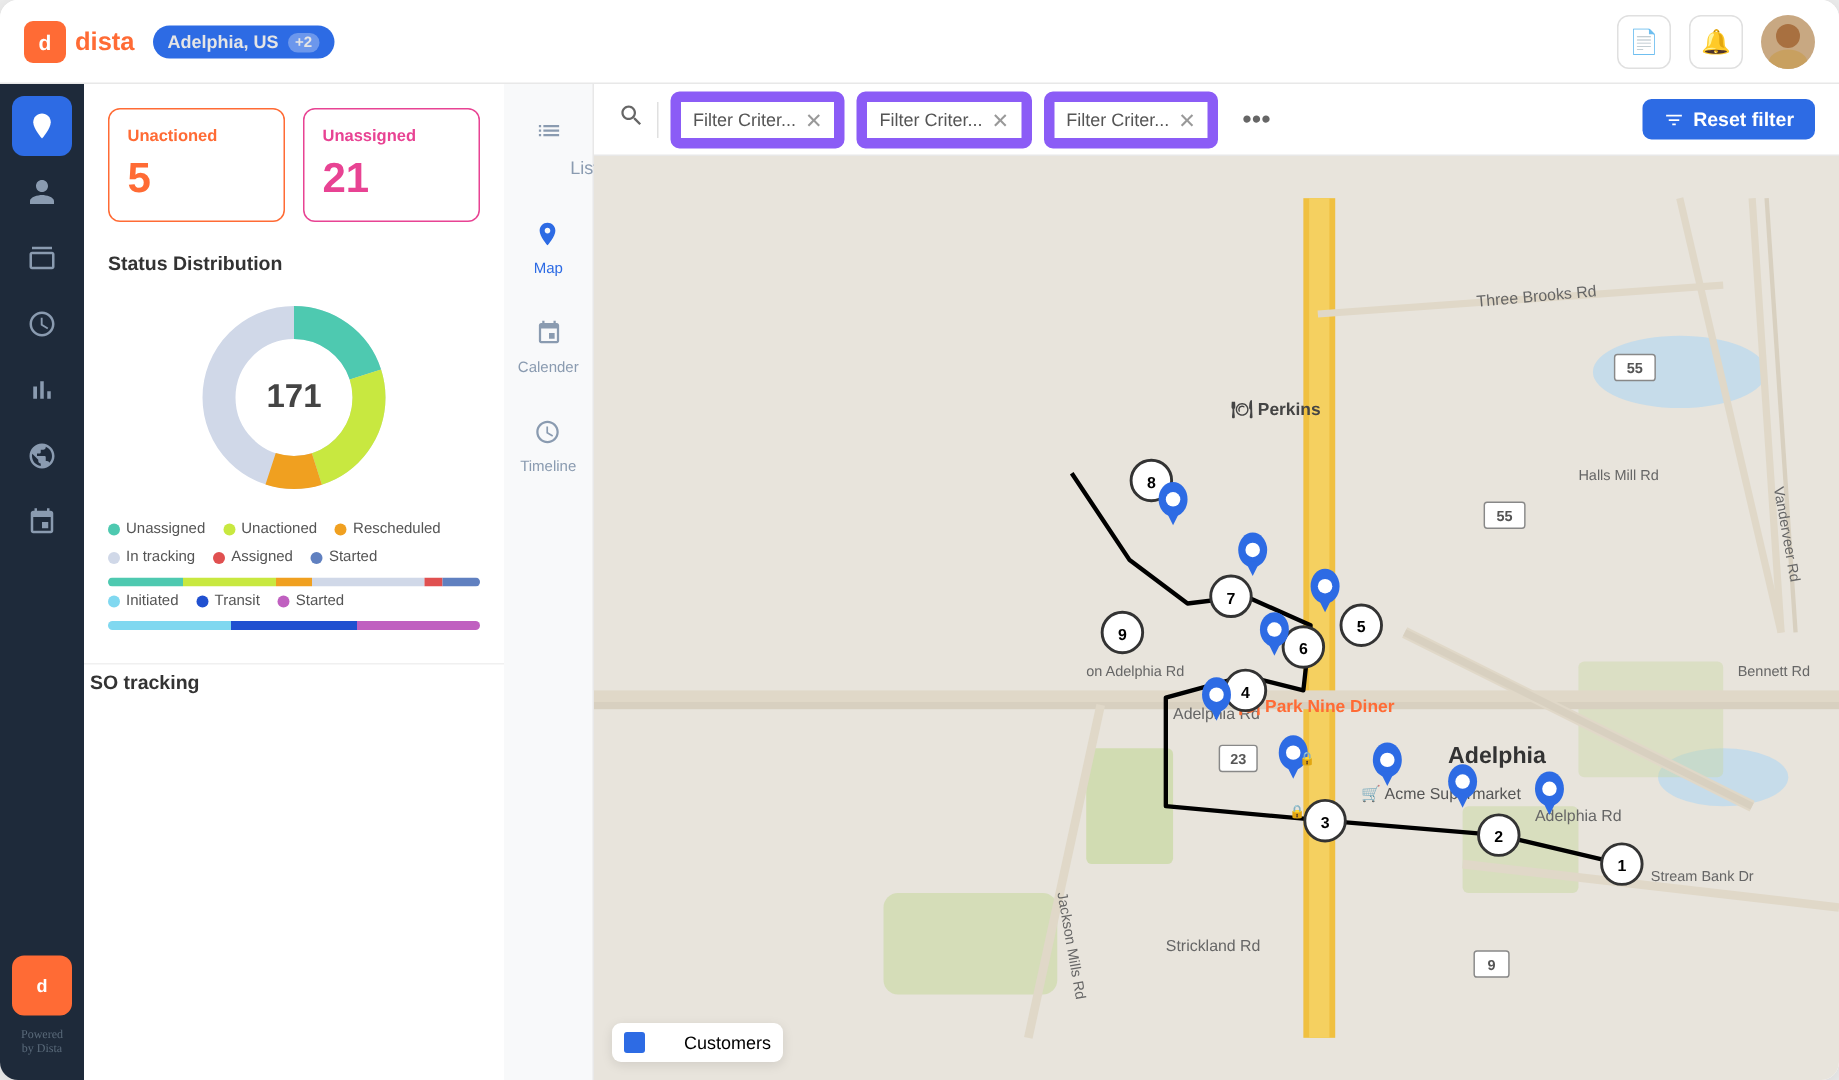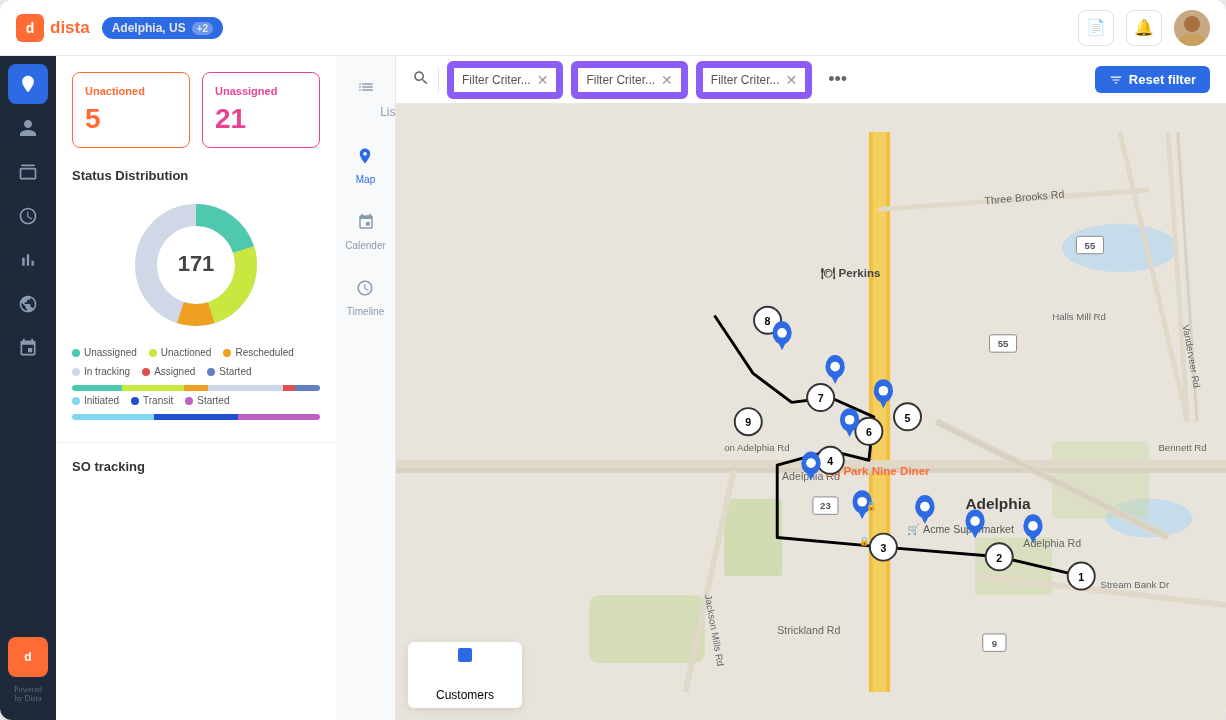--- a/index.html
+++ b/index.html
@@ -55,41 +55,41 @@
     .section-title { font-size: 13px; font-weight: 600; color: #333; margin-bottom: 12px; }
     .donut-container { display: flex; justify-content: center; margin-bottom: 12px; }
 
     .legend { display: flex; flex-wrap: wrap; gap: 6px 12px; margin-bottom: 8px; }
     .legend-item { display: flex; align-items: center; gap: 4px; font-size: 10px; color: #555; }
     .legend-dot { width: 8px; height: 8px; border-radius: 50%; flex-shrink: 0; }
     .legend-bar { display: flex; gap: 0; height: 6px; border-radius: 3px; overflow: hidden; margin-bottom: 6px; }
     .bar-segment { height: 100%; }
 
     
-    .so-section { padding: 16px; border-top: 1px solid #f0f0f0; }
+    .so-section { padding: 4px; border-top: 1px solid #f0f0f0; }
     .so-donut { display: flex; align-items: center; gap: 16px; margin-top: 8px; }
 
     
     .filter-bar { height: 48px; background: #fff; border-bottom: 1px solid #e8e8e8; display: flex; align-items: center; padding: 0 16px; gap: 8px; flex-shrink: 0; }
     .search-icon-btn { color: #666; font-size: 16px; cursor: pointer; }
     .divider-v { width: 1px; height: 24px; background: #e0e0e0; }
     .filter-chip { display: flex; align-items: center; gap: 6px; background: #fff; border: 7px solid #8b5cf6; border-radius: 6px; padding: 4px 8px; font-size: 12px; color: #555; cursor: pointer; }
     .filter-chip .close { color: #999; font-size: 14px; cursor: pointer; }
     .more-btn { color: #666; font-size: 18px; cursor: pointer; padding: 4px 8px; }
     .reset-filter-btn { margin-left: auto; display: flex; align-items: center; gap: 6px; background: #2d6be4; color: white; border: none; border-radius: 6px; padding: 6px 14px; font-size: 13px; font-weight: 600; cursor: pointer; }
 
     
     .map-area { flex: 1; position: relative; overflow: hidden; display: flex; flex-direction: column; }
     .map-content { flex: 1; position: relative; background: #e8e4dc; overflow: hidden; }
 
     
     .map-svg { width: 100%; height: 100%; }
 
     
-    .map-legend { position: absolute; bottom: 12px; left: 12px; background: white; border-radius: 6px; padding: 6px 28px; display: flex; align-items: center; gap: 26px; font-size: 12px; box-shadow: 0 2px 8px rgba(0,0,0,0.1); flex-direction: column; }
+    .map-legend { position: absolute; bottom: 12px; left: 12px; background: white; border-radius: 6px; padding: 6px 8px; display: flex; align-items: center; gap: 26px; font-size: 12px; box-shadow: 0 2px 8px rgba(0,0,0,0.1); }
     .legend-square { width: 14px; height: 14px; background: #2d6be4; border-radius: 2px; }
   </style>
 </head>
 <body>
 
 <div class="app-container">
 
   <div class="top-bar">
     <div class="logo">
       <div class="logo-icon">d</div>

